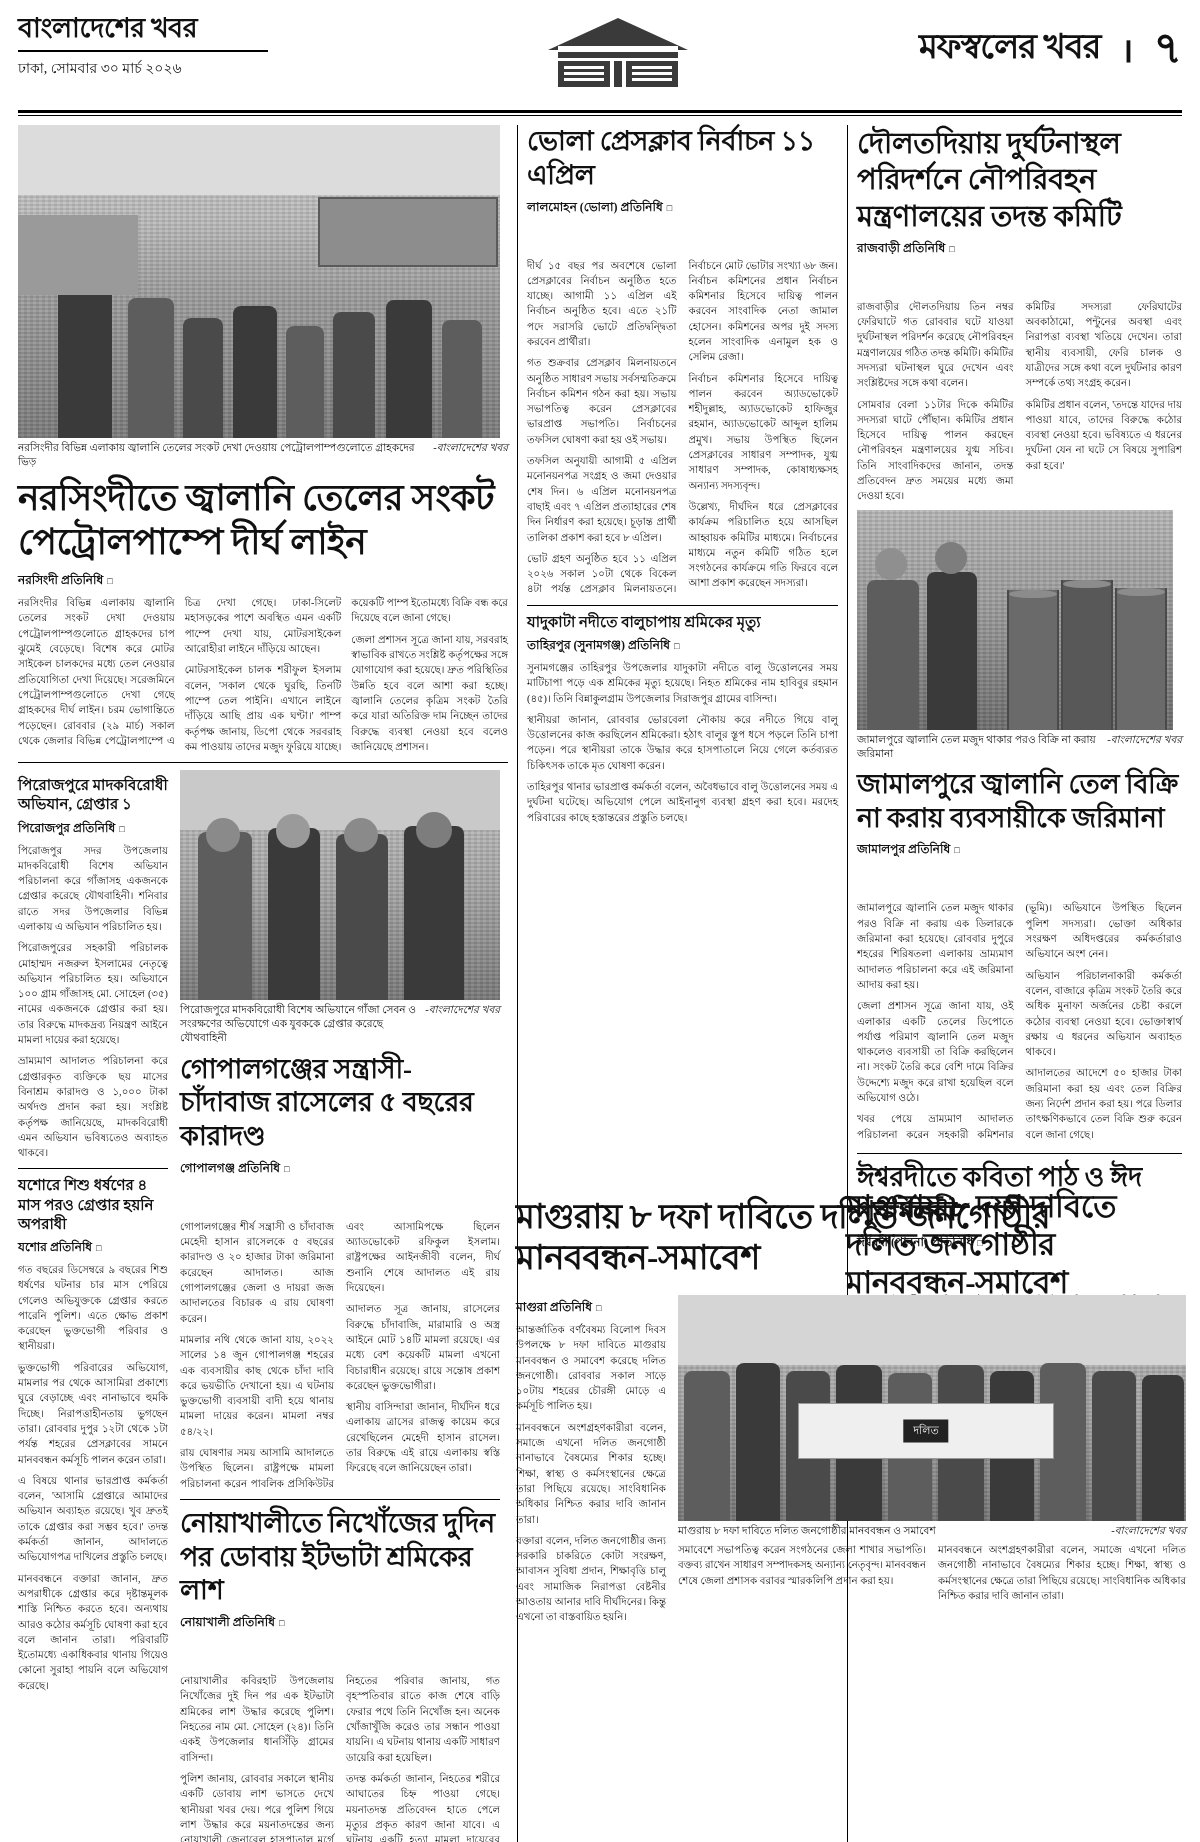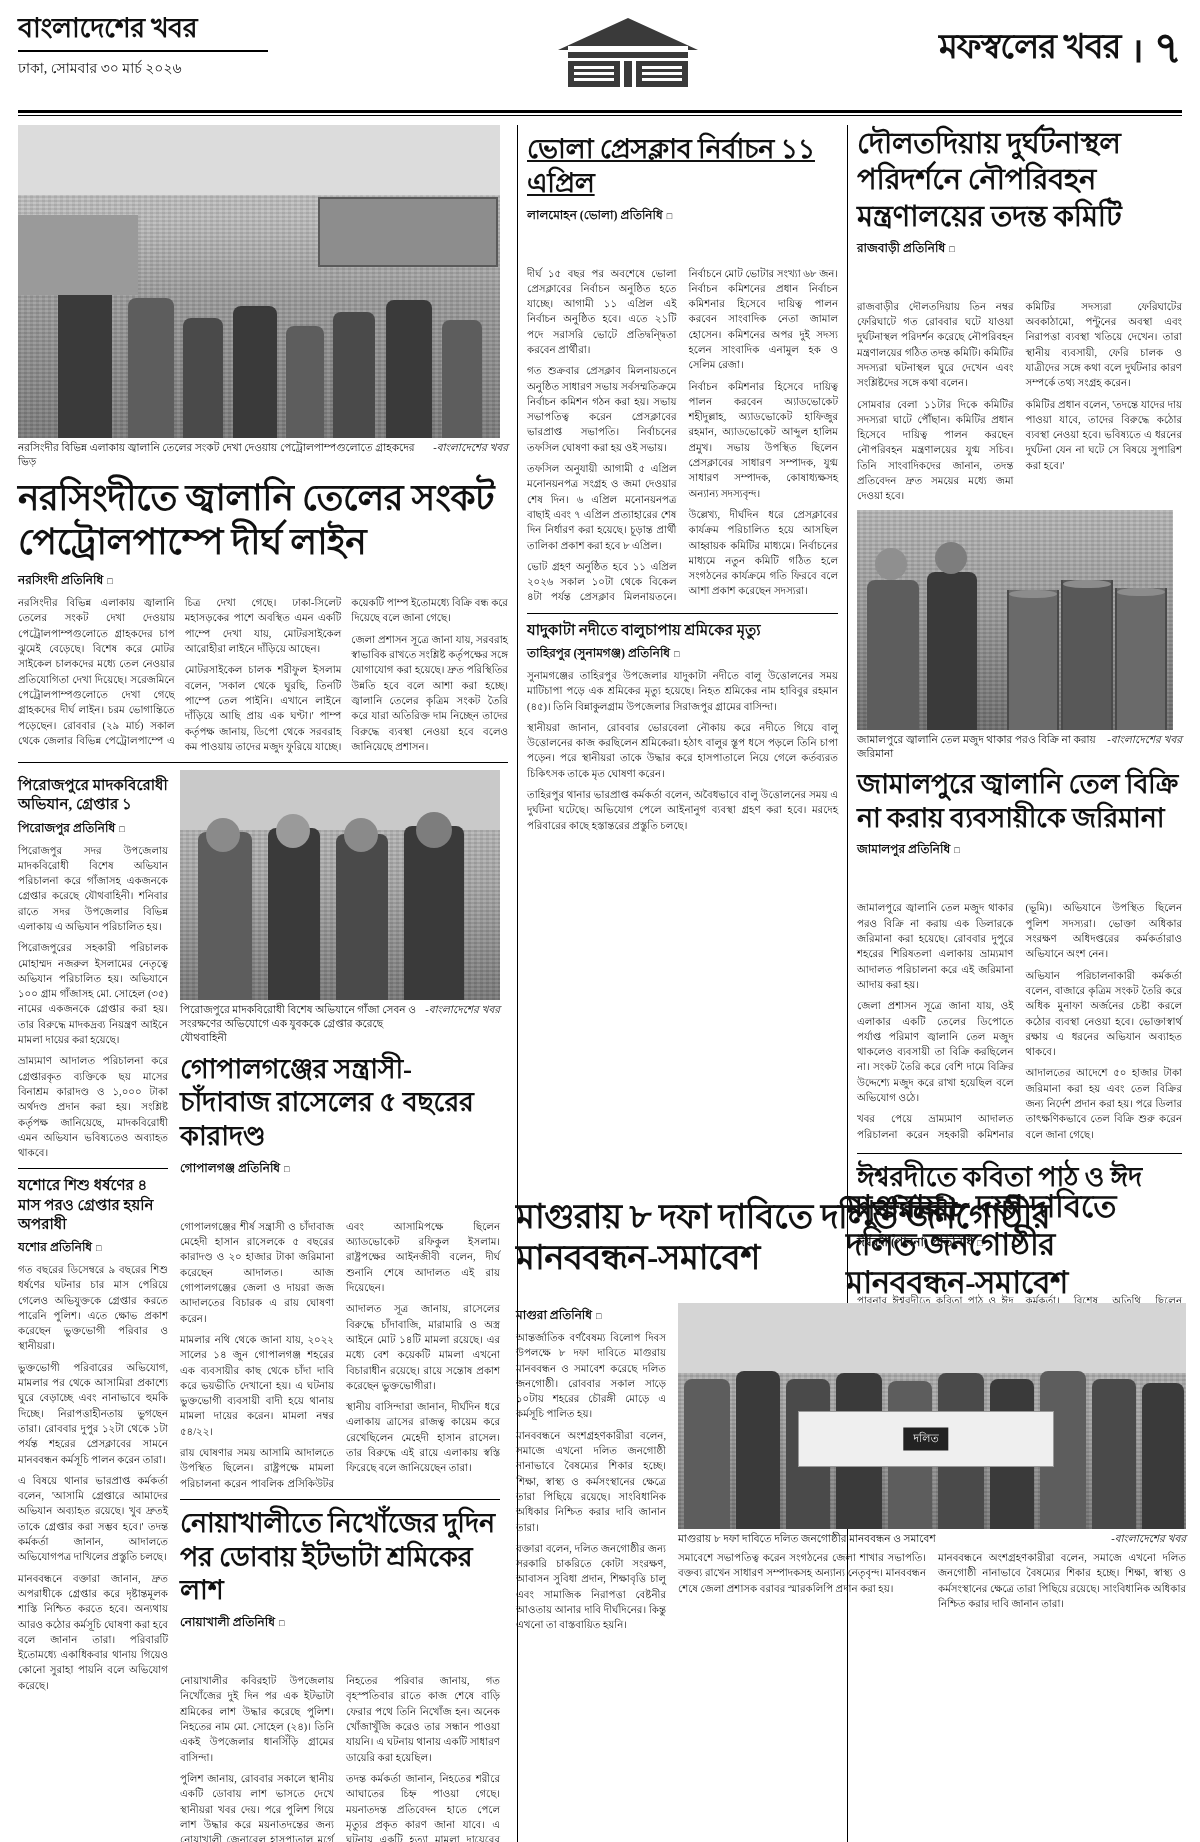--- a/index.html
+++ b/index.html
@@ -14,21 +14,21 @@
   .page { width:1200px; height:1842px; padding:14px 18px 10px 18px; position:relative; }
 
   
   .masthead { display:flex; align-items:flex-start; justify-content:space-between; height:92px; }
   .mast-left { width:300px; }
   .mast-title { font-size:27px; font-weight:bold; letter-spacing:-.5px; line-height:1.1; }
   .mast-rule { border-top:2px solid #000; margin:6px 0 5px 0; width:250px; }
   .mast-date { font-size:14px; }
   .mast-center { flex:1; display:flex; justify-content:center; padding-top:2px; }
   .logo { width:200px; height:74px; }
-  .mast-right { display:flex; align-items:center; gap:10px; padding-top:6px; }
+  .mast-right { display:flex; align-items:center; gap:20px; padding-top:6px; }
   .section-name { font-size:34px; font-weight:bold; letter-spacing:-1px; }
   .sep { font-size:34px; font-weight:bold; }
   .page-num { font-size:44px; font-weight:bold; line-height:1; }
 
   .mast-bottom-rule { border-top:3px solid #000; margin-top:4px; }
   .mast-bottom-rule2 { border-top:1px solid #000; margin-top:2px; }
 
   
   .content { display:flex; gap:0; margin-top:9px; }
   .col { padding:0 9px; }
@@ -208,21 +208,21 @@
             <p class="body">নোয়াখালীর কবিরহাট উপজেলায় নিখোঁজের দুই দিন পর এক ইটভাটা শ্রমিকের লাশ উদ্ধার করেছে পুলিশ। নিহতের নাম মো. সোহেল (২৪)। তিনি একই উপজেলার ধানসিঁড়ি গ্রামের বাসিন্দা।</p>
             <p class="body">পুলিশ জানায়, রোববার সকালে স্থানীয় একটি ডোবায় লাশ ভাসতে দেখে স্থানীয়রা খবর দেয়। পরে পুলিশ গিয়ে লাশ উদ্ধার করে ময়নাতদন্তের জন্য নোয়াখালী জেনারেল হাসপাতাল মর্গে পাঠায়।</p>
             <p class="body">নিহতের পরিবার জানায়, গত বৃহস্পতিবার রাতে কাজ শেষে বাড়ি ফেরার পথে তিনি নিখোঁজ হন। অনেক খোঁজাখুঁজি করেও তার সন্ধান পাওয়া যায়নি। এ ঘটনায় থানায় একটি সাধারণ ডায়েরি করা হয়েছিল।</p>
             <p class="body">তদন্ত কর্মকর্তা জানান, নিহতের শরীরে আঘাতের চিহ্ন পাওয়া গেছে। ময়নাতদন্ত প্রতিবেদন হাতে পেলে মৃত্যুর প্রকৃত কারণ জানা যাবে। এ ঘটনায় একটি হত্যা মামলা দায়েরের প্রস্তুতি চলছে বলে জানিয়েছে পুলিশ।</p>
           </div>
         </div>
       </div>
     </div>
 
     <div class="col col-b">
-      <h2 class="head" style="margin-top:8px;text-decoration:underline;">ভোলা প্রেসক্লাব নির্বাচন ১১ এপ্রিল</h2>
+      <h2 class="head" style="margin-top:0;">ভোলা প্রেসক্লাব নির্বাচন ১১ এপ্রিল</h2>
       <div class="byline">লালমোহন (ভোলা) প্রতিনিধি</div>
       <div class="cols2 small-col">
         <p class="body">দীর্ঘ ১৫ বছর পর অবশেষে ভোলা প্রেসক্লাবের নির্বাচন অনুষ্ঠিত হতে যাচ্ছে। আগামী ১১ এপ্রিল এই নির্বাচন অনুষ্ঠিত হবে। এতে ২১টি পদে সরাসরি ভোটে প্রতিদ্বন্দ্বিতা করবেন প্রার্থীরা।</p>
         <p class="body">গত শুক্রবার প্রেসক্লাব মিলনায়তনে অনুষ্ঠিত সাধারণ সভায় সর্বসম্মতিক্রমে নির্বাচন কমিশন গঠন করা হয়। সভায় সভাপতিত্ব করেন প্রেসক্লাবের ভারপ্রাপ্ত সভাপতি। নির্বাচনের তফসিল ঘোষণা করা হয় ওই সভায়।</p>
         <p class="body">তফসিল অনুযায়ী আগামী ৫ এপ্রিল মনোনয়নপত্র সংগ্রহ ও জমা দেওয়ার শেষ দিন। ৬ এপ্রিল মনোনয়নপত্র বাছাই এবং ৭ এপ্রিল প্রত্যাহারের শেষ দিন নির্ধারণ করা হয়েছে। চূড়ান্ত প্রার্থী তালিকা প্রকাশ করা হবে ৮ এপ্রিল।</p>
         <p class="body">ভোট গ্রহণ অনুষ্ঠিত হবে ১১ এপ্রিল ২০২৬ সকাল ১০টা থেকে বিকেল ৪টা পর্যন্ত প্রেসক্লাব মিলনায়তনে। নির্বাচনে মোট ভোটার সংখ্যা ৬৮ জন। নির্বাচন কমিশনের প্রধান নির্বাচন কমিশনার হিসেবে দায়িত্ব পালন করবেন সাংবাদিক নেতা জামাল হোসেন। কমিশনের অপর দুই সদস্য হলেন সাংবাদিক এনামুল হক ও সেলিম রেজা।</p>
         <p class="body">নির্বাচন কমিশনার হিসেবে দায়িত্ব পালন করবেন অ্যাডভোকেট শহীদুল্লাহ, অ্যাডভোকেট হাফিজুর রহমান, অ্যাডভোকেট আব্দুল হালিম প্রমুখ। সভায় উপস্থিত ছিলেন প্রেসক্লাবের সাধারণ সম্পাদক, যুগ্ম সাধারণ সম্পাদক, কোষাধ্যক্ষসহ অন্যান্য সদস্যবৃন্দ।</p>
         <p class="body">উল্লেখ্য, দীর্ঘদিন ধরে প্রেসক্লাবের কার্যক্রম পরিচালিত হয়ে আসছিল আহ্বায়ক কমিটির মাধ্যমে। নির্বাচনের মাধ্যমে নতুন কমিটি গঠিত হলে সংগঠনের কার্যক্রমে গতি ফিরবে বলে আশা প্রকাশ করেছেন সদস্যরা।</p>
         <p class="body"></p>
       </div>
@@ -286,21 +286,21 @@
     </div>
   </div>
 
   <div style="position:absolute; left:846px; top:1188px; width:336px;">
     <h1 class="head" style="font-size:31px;width:336px;margin:0 0 4px 0;">মাগুরায় ৮ দফা দাবিতে দলিত জনগোষ্ঠীর মানববন্ধন-সমাবেশ</h1>
   </div>
 
   <div style="position:absolute; left:516px; top:1196px; width:672px;">
     <h1 class="head" style="font-size:34px;margin:0;letter-spacing:-.5px;">মাগুরায় ৮ দফা দাবিতে দলিত জনগোষ্ঠীর মানববন্ধন-সমাবেশ</h1>
 
-    <div style="display:flex; gap:12px; margin-top:24px;">
+    <div style="display:flex; gap:12px; margin-top:16px;">
       <div style="width:150px;">
         <div class="byline">মাগুরা প্রতিনিধি</div>
         <p class="body">আন্তর্জাতিক বর্ণবৈষম্য বিলোপ দিবস উপলক্ষে ৮ দফা দাবিতে মাগুরায় মানববন্ধন ও সমাবেশ করেছে দলিত জনগোষ্ঠী। রোববার সকাল সাড়ে ১০টায় শহরের চৌরঙ্গী মোড়ে এ কর্মসূচি পালিত হয়।</p>
         <p class="body">মানববন্ধনে অংশগ্রহণকারীরা বলেন, সমাজে এখনো দলিত জনগোষ্ঠী নানাভাবে বৈষম্যের শিকার হচ্ছে। শিক্ষা, স্বাস্থ্য ও কর্মসংস্থানের ক্ষেত্রে তারা পিছিয়ে রয়েছে। সাংবিধানিক অধিকার নিশ্চিত করার দাবি জানান তারা।</p>
         <p class="body">বক্তারা বলেন, দলিত জনগোষ্ঠীর জন্য সরকারি চাকরিতে কোটা সংরক্ষণ, আবাসন সুবিধা প্রদান, শিক্ষাবৃত্তি চালু এবং সামাজিক নিরাপত্তা বেষ্টনীর আওতায় আনার দাবি দীর্ঘদিনের। কিন্তু এখনো তা বাস্তবায়িত হয়নি।</p>
       </div>
       <div style="width:508px;">
         <div class="photo ph-rally ph-noise" style="width:508px;height:226px;">
           <div class="sky" style="height:70px;background:#d5d5d5;"></div>
           <div class="ph-figs">

